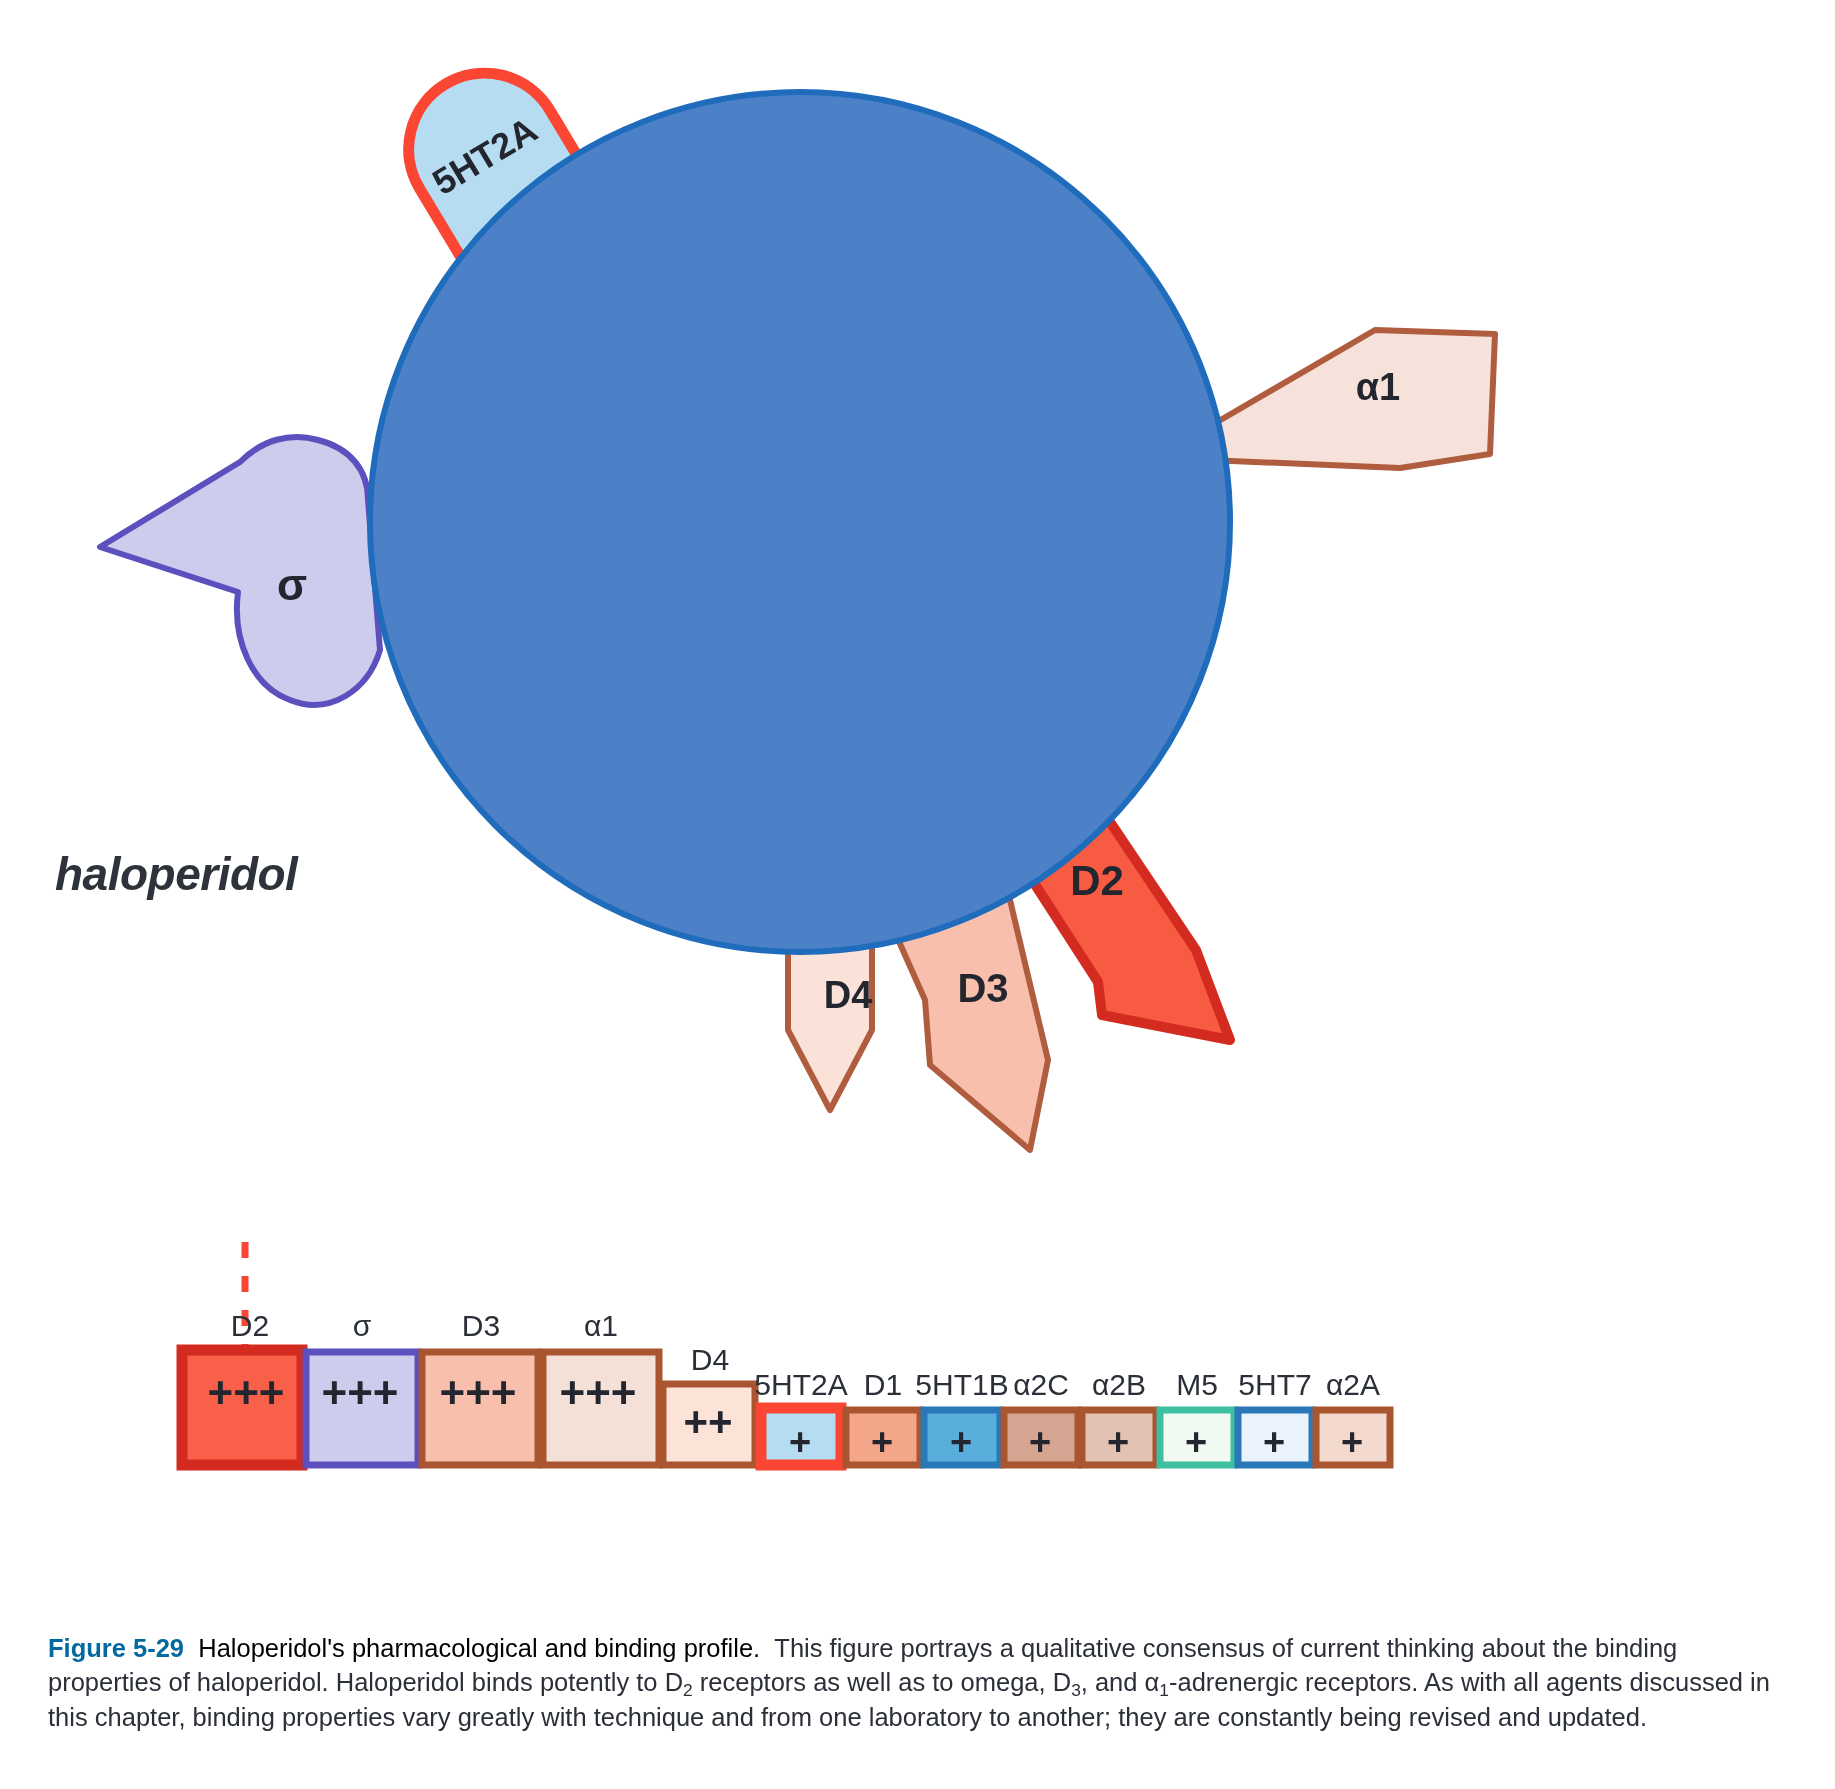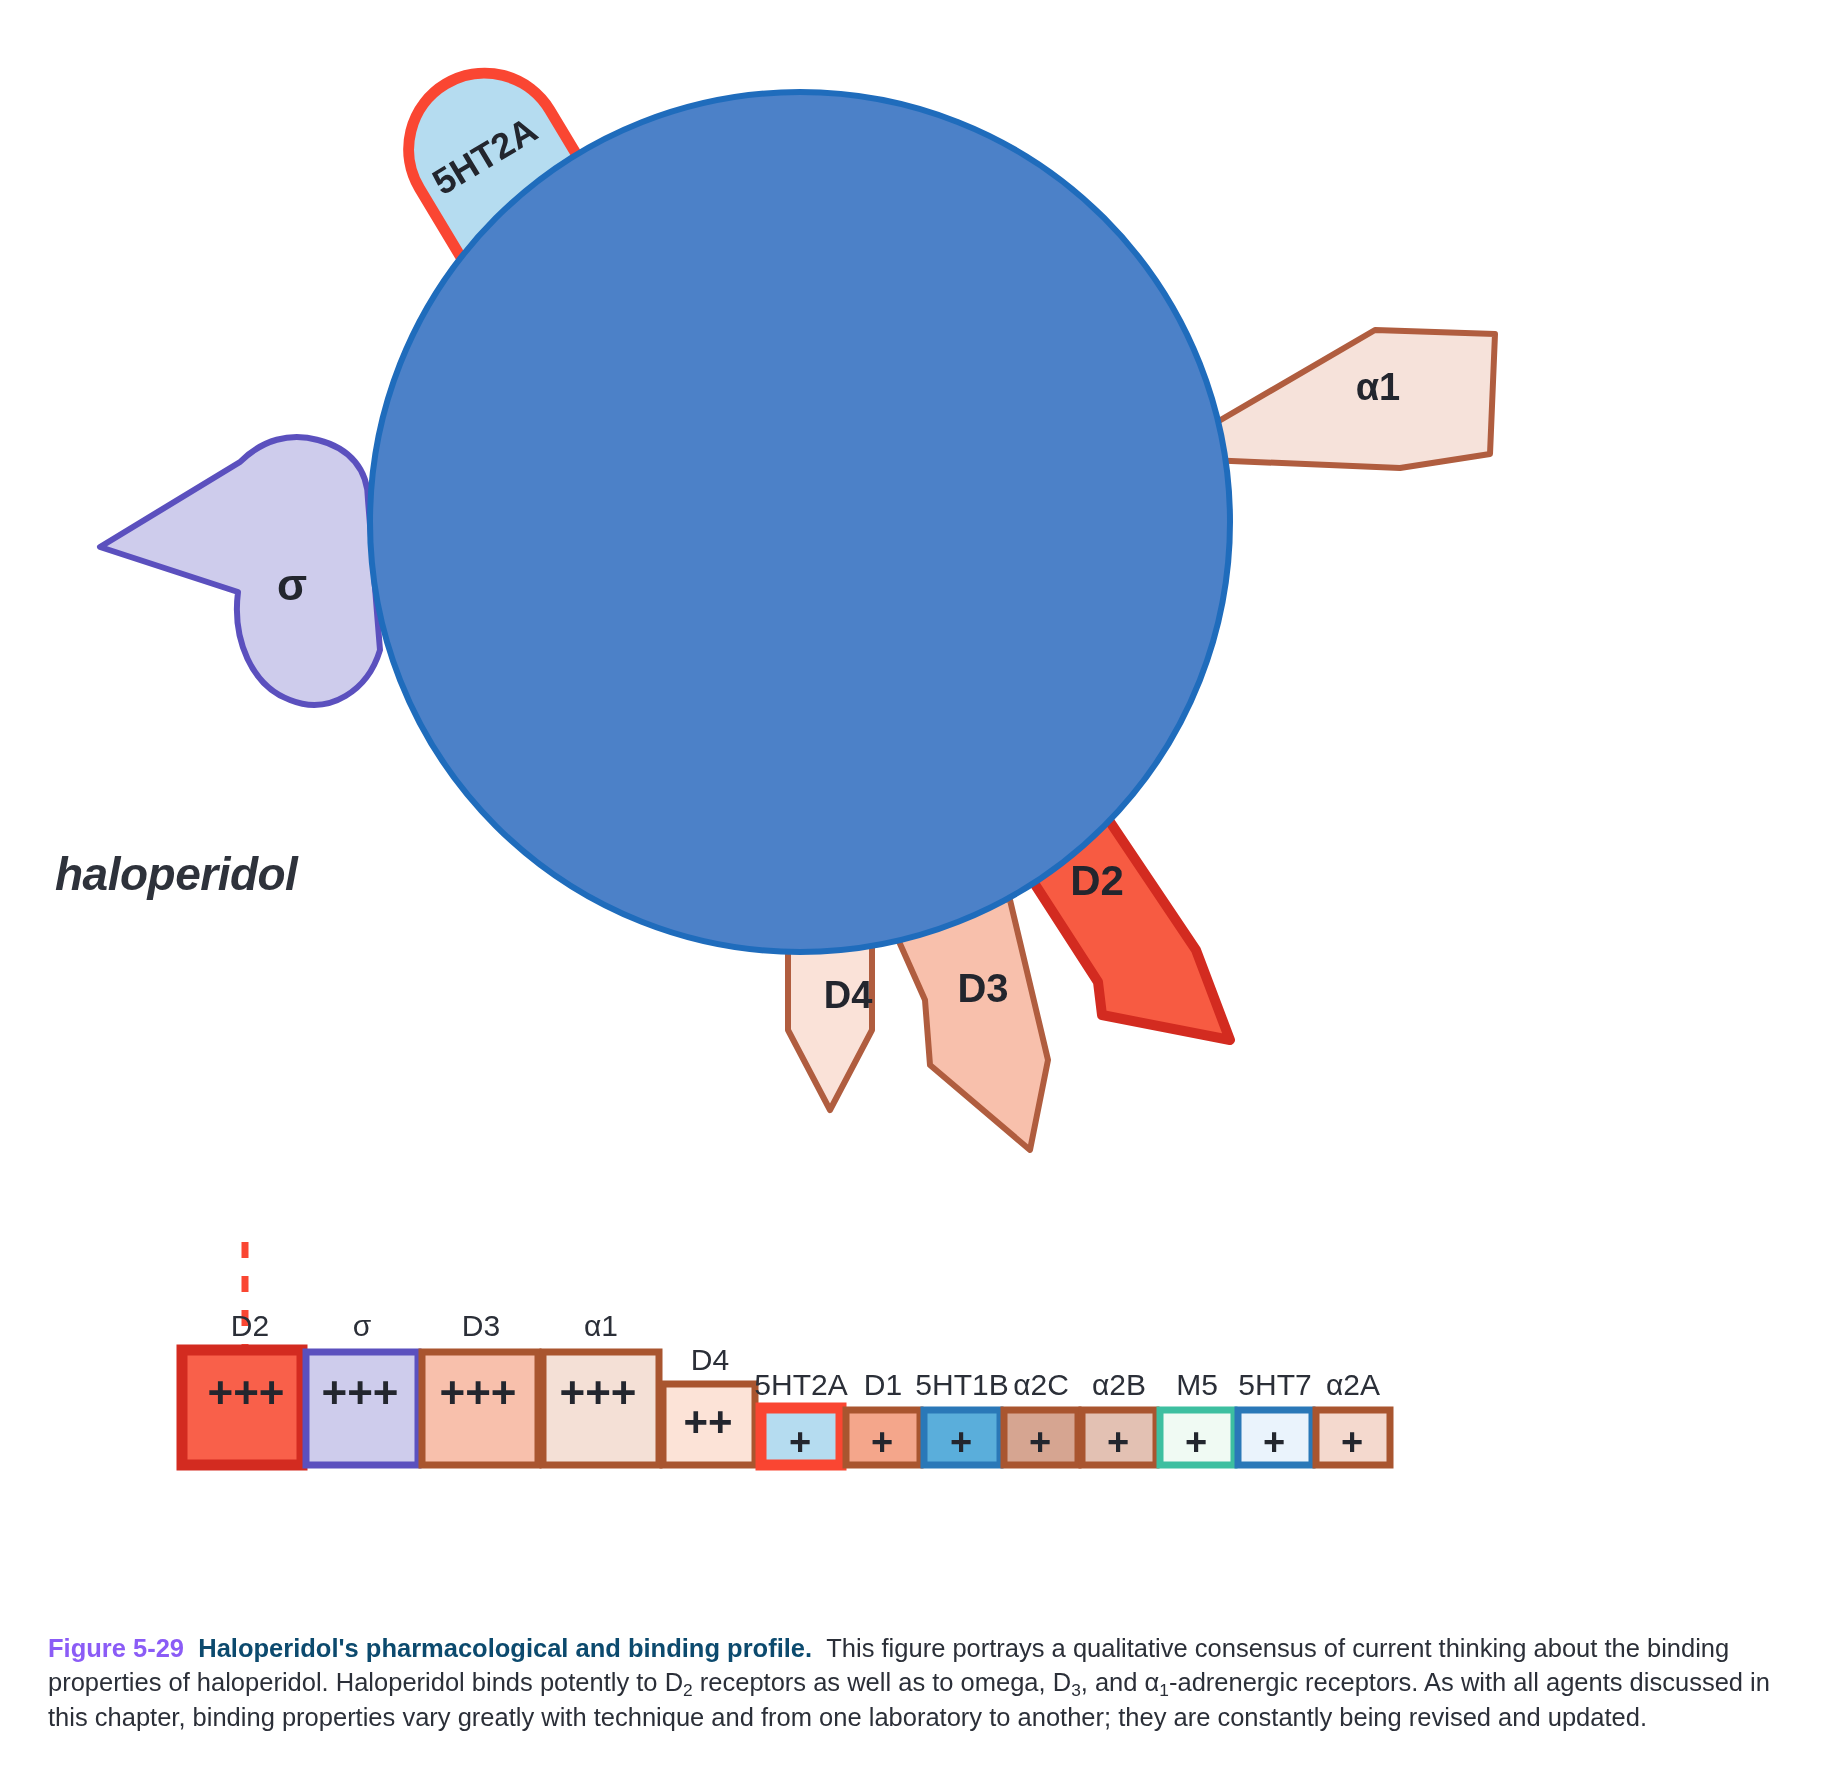--- a/index.html
+++ b/index.html
@@ -79,26 +79,26 @@
     left: 48px;
     top: 1632px;
     width: 1748px;
     font-family: "Liberation Sans", sans-serif;
     font-size: 25.5px;
     line-height: 1.32;
     color: #2b2f38;
     text-align: left;
   }
   #figure-caption .fig-number {
-    color: #8b5cf6;
+    color: #0369a1;
     font-weight: bold;
   }
   #figure-caption .fig-title {
-    font-weight: bold;
-    color: #0c4a6e;
+    font-weight: normal;
+    color: #000000;
   }
   #figure-caption sub {
     font-size: 0.68em;
     vertical-align: -0.28em;
   }
 </style>
 </head>
 <body>
 
 <div id="figure-root">

